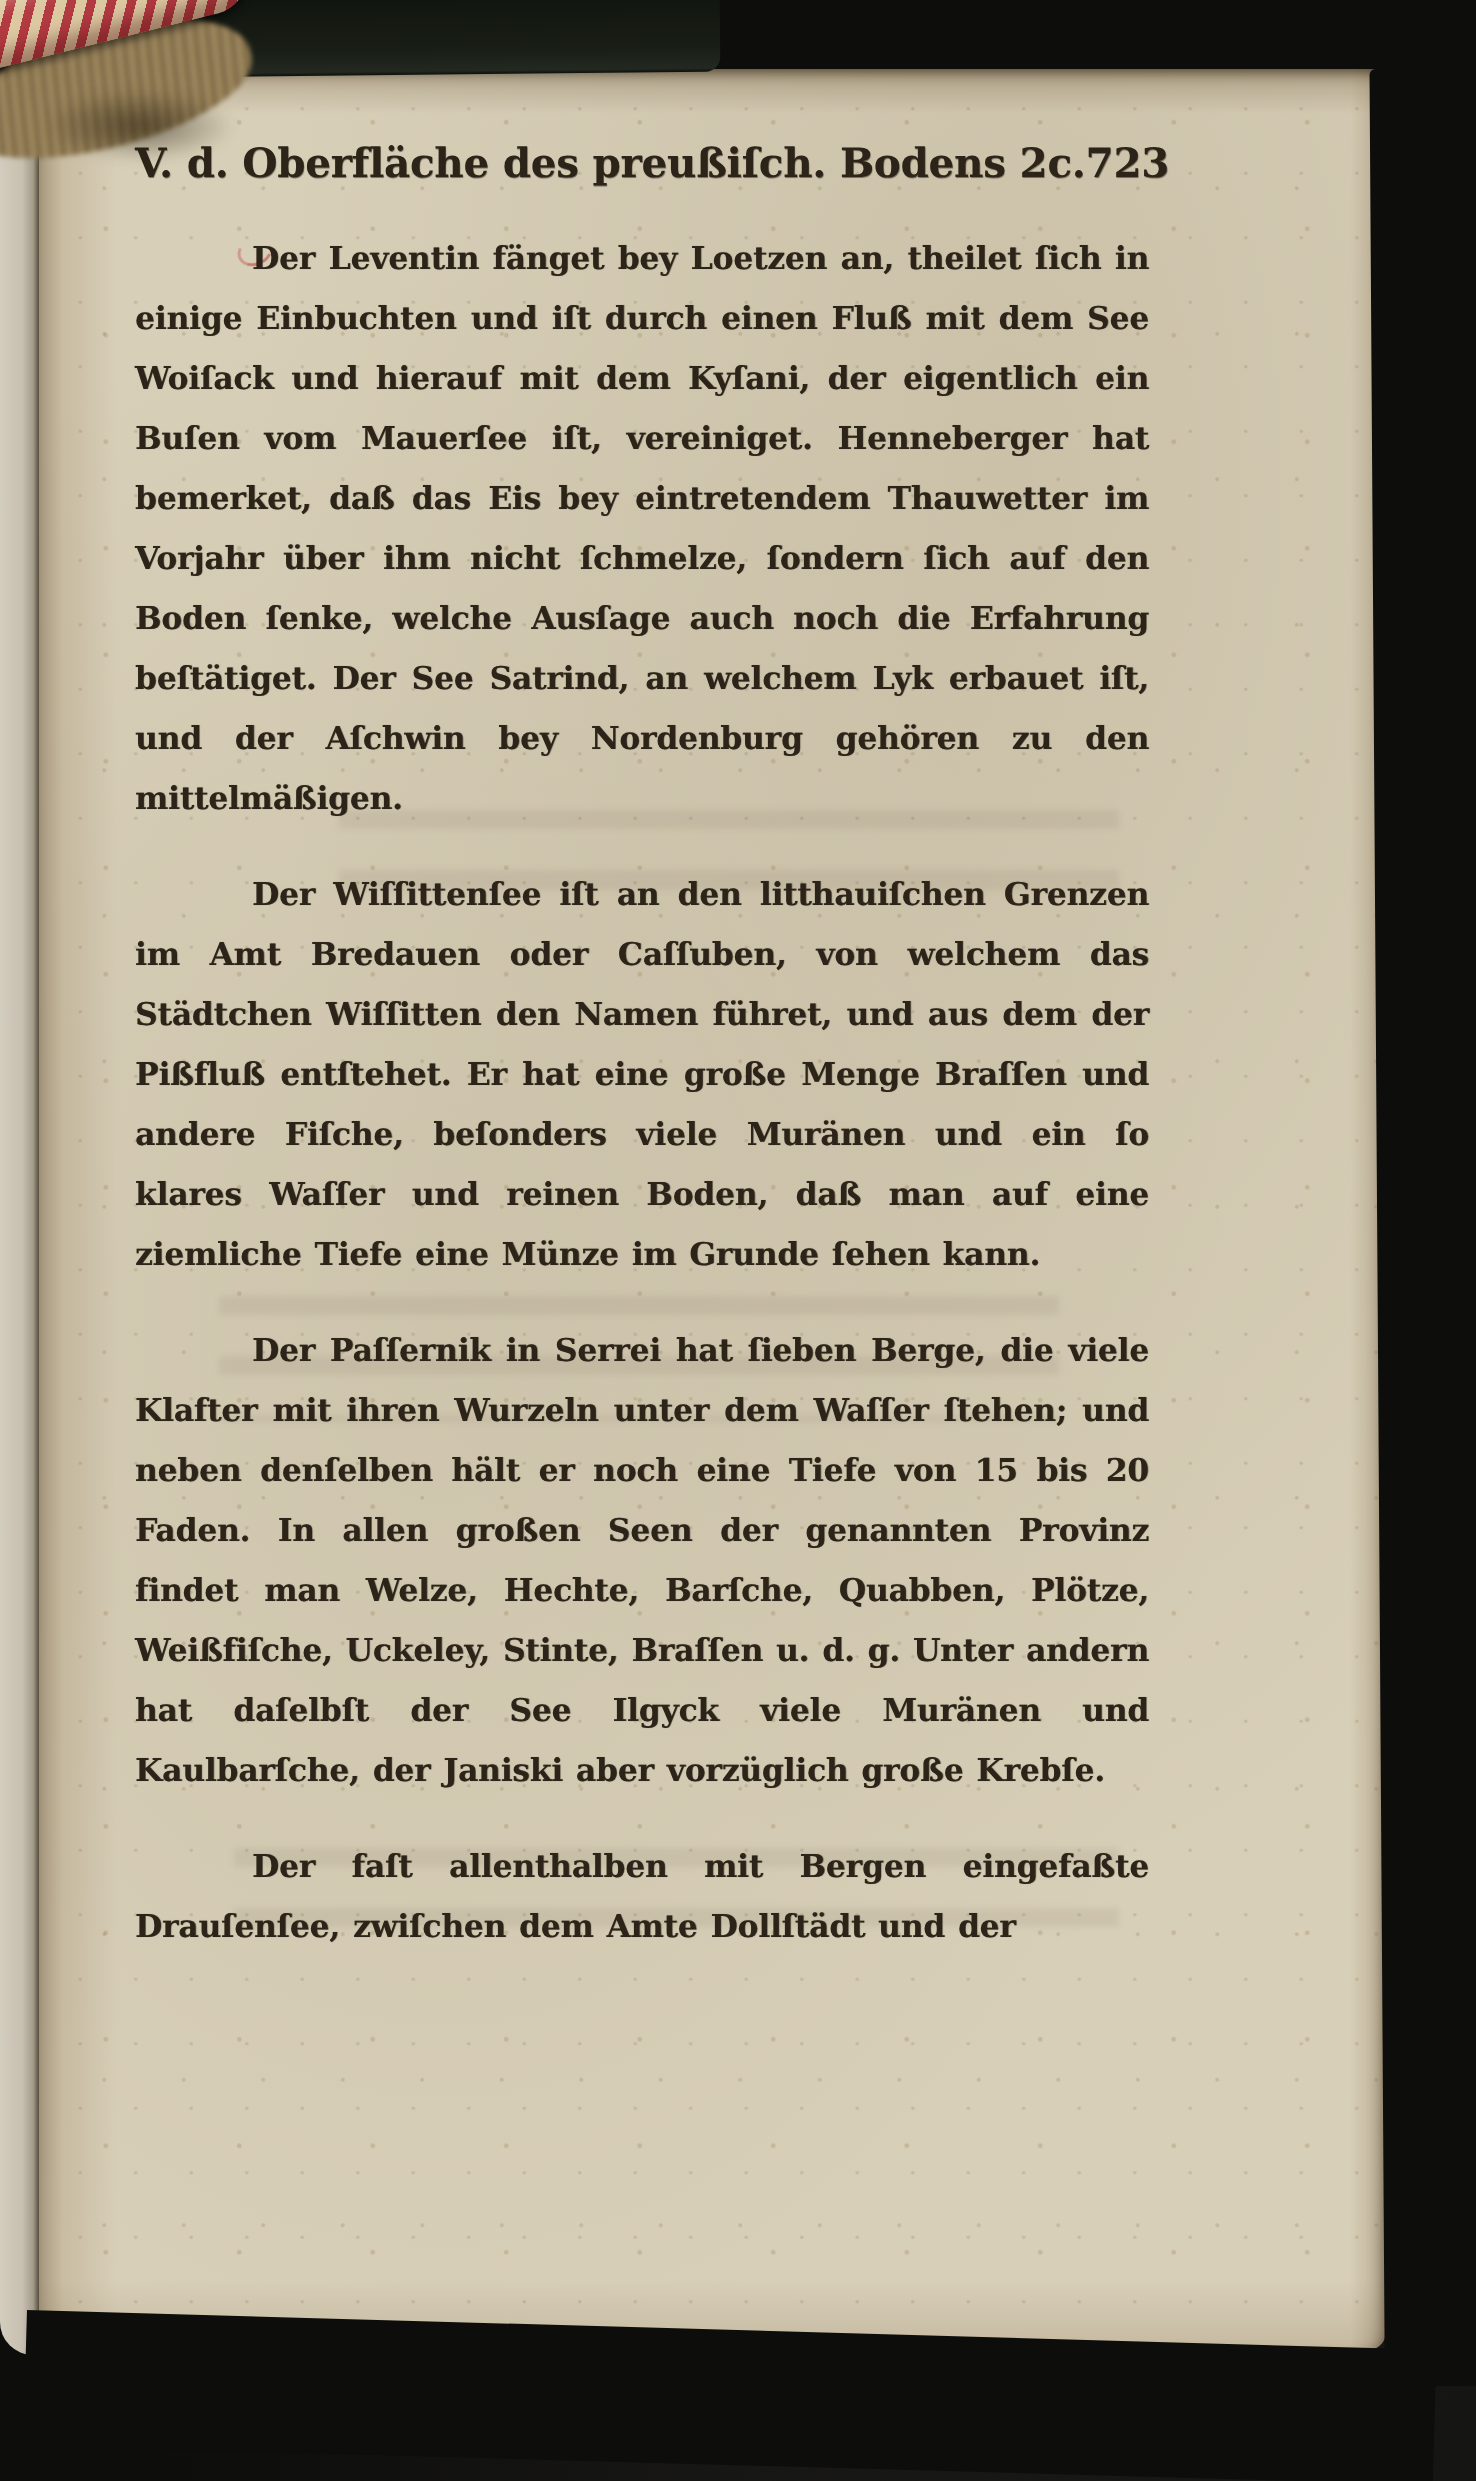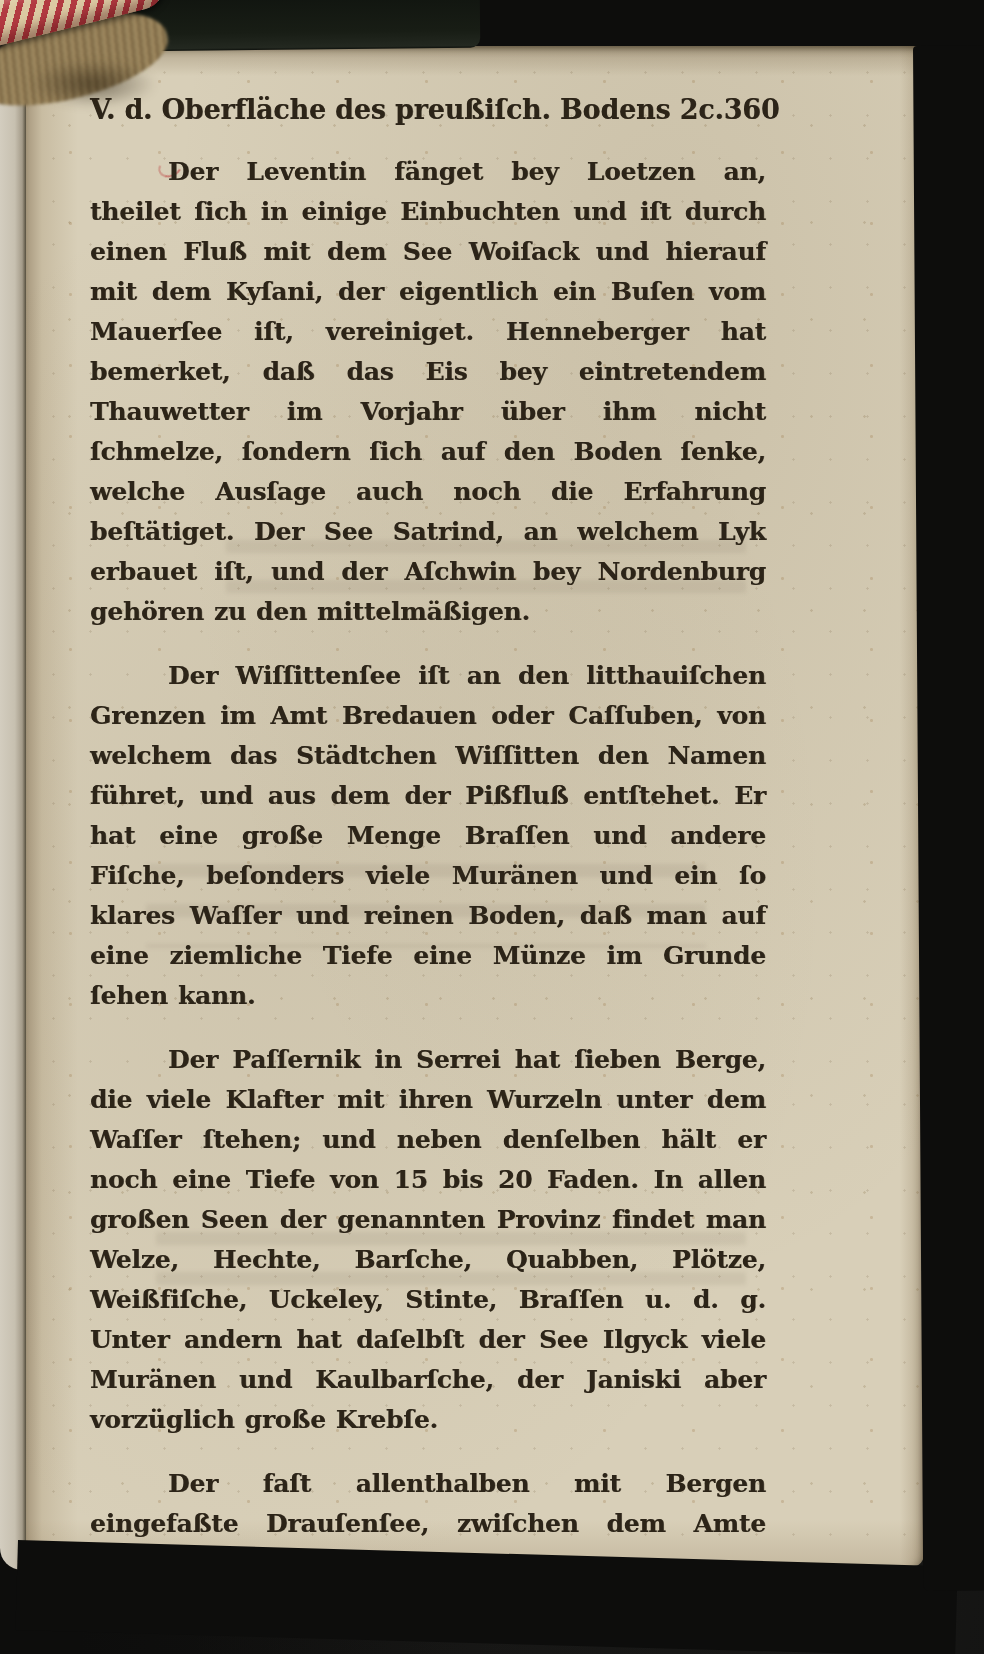--- a/index.html
+++ b/index.html
@@ -116,21 +116,21 @@
     font-weight:700;
     letter-spacing:-.2px;
   }
   .running-head{
     display:flex;justify-content:space-between;align-items:baseline;
     font-size:27px;line-height:40px;white-space:nowrap;
   }
   .rh-num{padding-right:14px;}
   .para{
     margin:24px 0 0 0;
-    font-size:25px;line-height:40px;
+    font-size:21px;line-height:40px;
     text-align:justify;
     text-indent:78px;
     word-spacing:1.5px;
   }
   .para:first-of-type{margin-top:22px;}
 
   
   .bottom-cut{
     position:absolute;left:18px;top:1540px;width:940px;height:90px;
     background:#0d0d0c;
@@ -159,21 +159,21 @@
   <div class="page">
     <div class="texture"></div>
     <div class="ghost g1"></div>
     <div class="ghost g2"></div>
     <div class="ghost g3"></div>
     <div class="red-mark"></div>
 
     <div class="text-col">
       <div class="running-head">
         <span class="rh-title">V. d. Oberfläche des preußiſch. Bodens 2c.</span>
-        <span class="rh-num">360</span>
+        <span class="rh-num">723</span>
       </div>
 
       <p class="para">Der Leventin fänget bey Loetzen an, theilet ſich in einige Einbuchten und iſt durch einen Fluß mit dem See Woiſack und hierauf mit dem Kyſani, der eigentlich ein Buſen vom Mauerſee iſt, vereiniget. Henneberger hat bemerket, daß das Eis bey eintretendem Thauwetter im Vorjahr über ihm nicht ſchmelze, ſondern ſich auf den Boden ſenke, welche Ausſage auch noch die Erfahrung beſtätiget. Der See Satrind, an welchem Lyk erbauet iſt, und der Aſchwin bey Nordenburg gehören zu den mittelmäßigen.</p>
       <p class="para">Der Wiſſittenſee iſt an den litthauiſchen Grenzen im Amt Bredauen oder Caſſuben, von welchem das Städtchen Wiſſitten den Namen führet, und aus dem der Pißfluß entſtehet. Er hat eine große Menge Braſſen und andere Fiſche, beſonders viele Muränen und ein ſo klares Waſſer und reinen Boden, daß man auf eine ziemliche Tiefe eine Münze im Grunde ſehen kann.</p>
       <p class="para">Der Paſſernik in Serrei hat ſieben Berge, die viele Klafter mit ihren Wurzeln unter dem Waſſer ſtehen; und neben denſelben hält er noch eine Tiefe von 15 bis 20 Faden. In allen großen Seen der genannten Provinz findet man Welze, Hechte, Barſche, Quabben, Plötze, Weißfiſche, Uckeley, Stinte, Braſſen u. d. g. Unter andern hat daſelbſt der See Ilgyck viele Muränen und Kaulbarſche, der Janiski aber vorzüglich große Krebſe.</p>
       <p class="para">Der faſt allenthalben mit Bergen eingefaßte Drauſenſee, zwiſchen dem Amte Dollſtädt und der</p>
 
     </div>
   </div>
 

